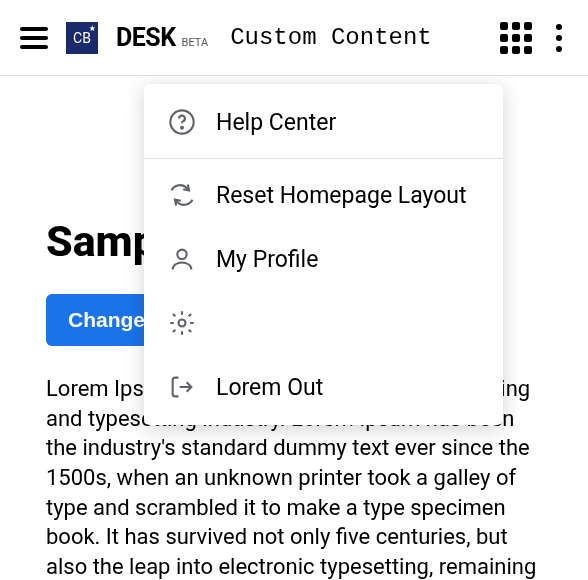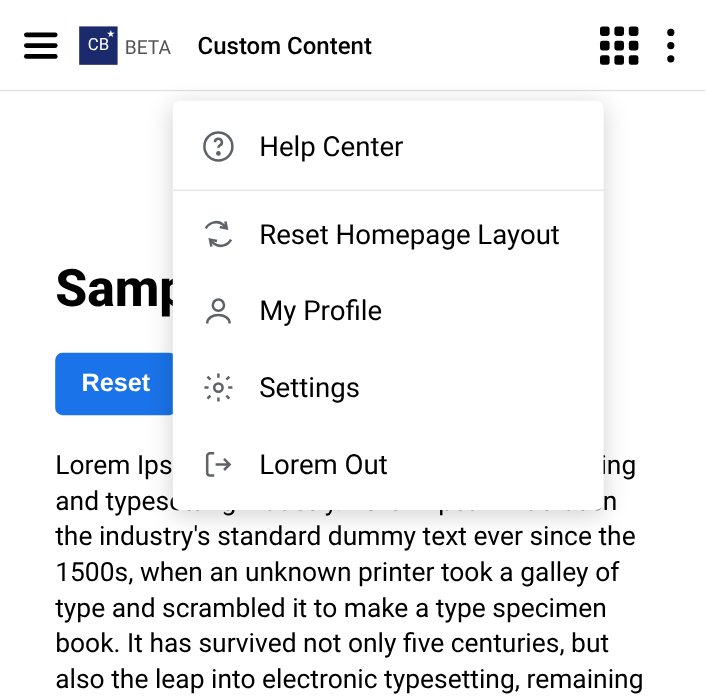--- a/index.html
+++ b/index.html
@@ -54,31 +54,32 @@
       font-size: 8px;
       color: #fff;
     }
     .app-title {
       font-size: 25px;
       font-weight: 700;
       color: #000;
       letter-spacing: -0.5px;
     }
     .beta-badge {
-      font-size: 16px;
+      font-size: 11px;
       color: #555;
       align-self: flex-end;
       margin-left: -12px;
       margin-bottom: 12px;
     }
     .breadcrumb {
-      font-size: 20px;
+      font-size: 24px;
       font-weight: 500;
       color: #000;
       margin-left: 4px;
+      font-family: Liberation Mono, monospace;
     }
     .header-spacer {
       flex: 1;
     }
     .apps-grid {
       display: grid;
       grid-template-columns: repeat(3, 8px);
       grid-template-rows: repeat(3, 8px);
       gap: 4px;
       cursor: pointer;
@@ -170,20 +171,21 @@
 <div class="header">
   <div class="hamburger">
     <div class="hamburger-line"></div>
     <div class="hamburger-line"></div>
     <div class="hamburger-line"></div>
   </div>
   <div class="logo-box">
     <span>CB</span>
     <span class="logo-star">★</span>
   </div>
+  <span class="app-title">DESK</span>
   <span class="beta-badge">BETA</span>
   <span class="breadcrumb">Custom Content</span>
   <div class="header-spacer"></div>
   <div class="apps-grid">
     <div class="apps-grid-dot"></div>
       <div class="apps-grid-dot"></div>
       <div class="apps-grid-dot"></div>
     <div class="apps-grid-dot"></div>
       <div class="apps-grid-dot"></div>
       <div class="apps-grid-dot"></div>
@@ -193,21 +195,21 @@
   </div>
   <div class="kebab">
     <div class="kebab-dot"></div>
     <div class="kebab-dot"></div>
     <div class="kebab-dot"></div>
   </div>
 </div>
 
 <div class="content">
   <h1 class="page-heading">Sampl</h1>
-  <button class="primary-btn">Reset</button>
+  <button class="primary-btn">Change</button>
   <p class="body-text">Lorem Ipsum is simply dummy text of the printing and typesetting industry. Lorem Ipsum has been the industry's standard dummy text ever since the 1500s, when an unknown printer took a galley of type and scrambled it to make a type specimen book. It has survived not only five centuries, but also the leap into electronic typesetting, remaining</p>
 </div>
 
 <div class="dropdown">
   <div class="dropdown-item">
     <span class="dropdown-icon">
       <svg viewBox="0 0 24 24" fill="none" stroke="currentColor" stroke-width="1.8">
         <circle cx="12" cy="12" r="10"></circle>
         <path d="M9.5 9a2.5 2.5 0 1 1 3.5 2.3c-.8.4-1 1-1 1.7"></path>
         <circle cx="12" cy="17" r="0.8" fill="currentColor"></circle>
@@ -234,21 +236,20 @@
     </span>
     <span class="dropdown-label">My Profile</span>
   </div>
   <div class="dropdown-item">
     <span class="dropdown-icon">
       <svg viewBox="0 0 24 24" fill="none" stroke="currentColor" stroke-width="1.8">
         <circle cx="12" cy="12" r="3"></circle>
         <path d="M12 2v3M12 19v3M4.2 4.2l2.1 2.1M17.7 17.7l2.1 2.1M2 12h3M19 12h3M4.2 19.8l2.1-2.1M17.7 6.3l2.1-2.1"></path>
       </svg>
     </span>
-    <span class="dropdown-label">Settings</span>
   </div>
   <div class="dropdown-item">
     <span class="dropdown-icon">
       <svg viewBox="0 0 24 24" fill="none" stroke="currentColor" stroke-width="1.8">
         <path d="M9 4H6a2 2 0 0 0-2 2v12a2 2 0 0 0 2 2h3"></path>
         <path d="M16 8l4 4-4 4M20 12H10"></path>
       </svg>
     </span>
     <span class="dropdown-label">Lorem Out</span>
   </div>

